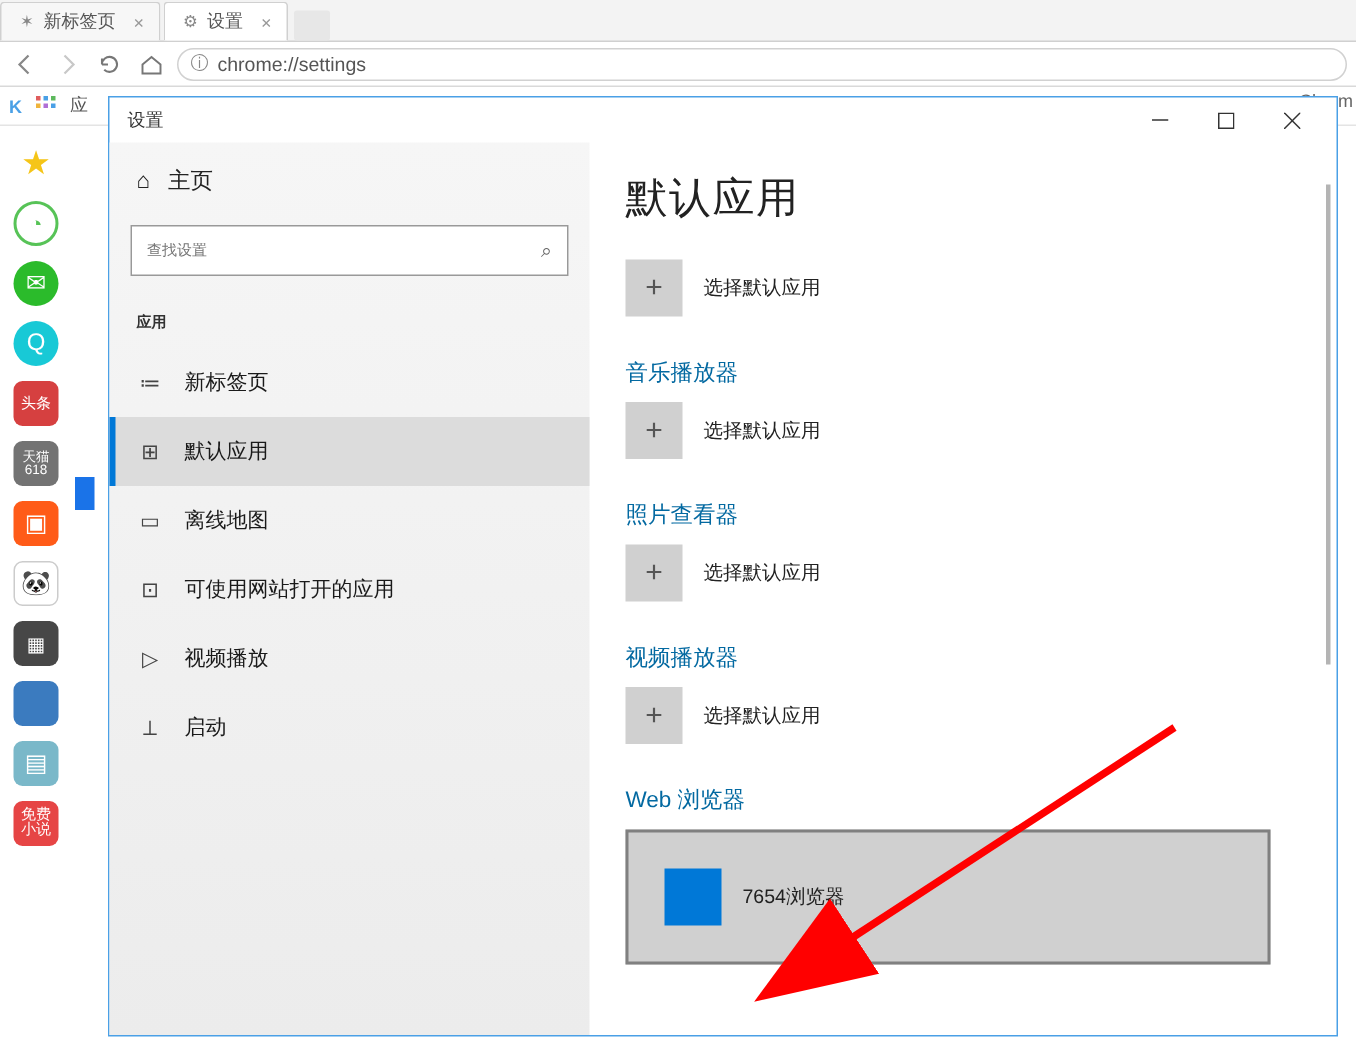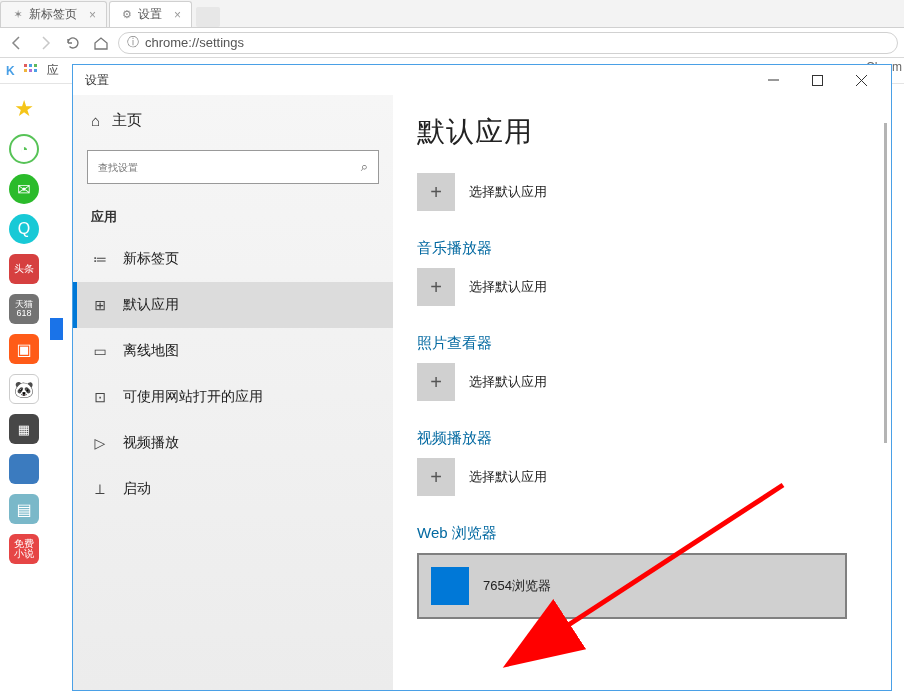--- a/index.html
+++ b/index.html
@@ -49,33 +49,33 @@
   .win10-title { font-size: 12px; color: #333; }
   .win10-spacer { flex: 1; }
   .winbtn { width: 44px; height: 28px; display: flex; align-items: center; justify-content: center; color: #444; }
 
   .win10-body { flex: 1; display: flex; min-height: 0; }
 
   .leftnav { width: 320px; background: linear-gradient(#f6f6f6, #ececec); display: flex; flex-direction: column; padding: 6px 0 16px 0; position: relative; }
   .home-row { display: flex; align-items: center; gap: 12px; padding: 10px 18px 16px 18px; font-size: 15px; }
   .search-box { margin: 4px 14px 20px 14px; height: 34px; border: 1px solid #999; background: #fff; display: flex; align-items: center; padding: 0 10px; }
   .search-box input { border: none; outline: none; flex: 1; font-size: 10px; background: transparent; color: #555; }
-  .section-label { padding: 4px 18px 10px 18px; font-size: 13px; font-weight: 600; color: #333; }
+  .section-label { padding: 4px 18px 10px 18px; font-size: 10px; font-weight: 600; color: #333; }
   .nav-item { display: flex; align-items: center; gap: 14px; padding: 14px 18px; font-size: 14px; color: #1a1a1a; cursor: default; }
   .nav-item .icon-slot { width: 18px; text-align: center; color: #444; font-size: 14px; }
   .nav-item.selected { background: #dcdcdc; position: relative; }
   .nav-item.selected::before { content:""; position:absolute; left:0; top:0; bottom:0; width:4px; background:#0078d7; }
 
   .content { flex: 1; padding: 18px 20px 10px 24px; position: relative; overflow: hidden; }
   .content h1 { font-size: 28px; font-weight: 400; margin-bottom: 22px; letter-spacing: 1px; }
   .group { margin-bottom: 28px; }
   .group-title { font-size: 15px; color: #0369a1; margin-bottom: 10px; }
   .picker { display: flex; align-items: center; gap: 14px; }
   .plus-tile { width: 38px; height: 38px; background: #d0d0d0; display: flex; align-items: center; justify-content: center; color: #555; font-size: 20px; }
-  .browser-row { display:flex; align-items:center; gap:14px; padding:12px; border:2px solid #808080; background:#d0d0d0; width: 430px; }
+  .browser-row { display:flex; align-items:center; gap:14px; padding:24px; border:2px solid #808080; background:#d0d0d0; width: 430px; }
   .edge-tile { width: 38px; height: 38px; background: #0078d7; }
 
   .win-scrollbar { position: absolute; right: 4px; top: 28px; width: 3px; height: 320px; background: #b4b4b4; }
 
   
   .arrow-svg { position: absolute; pointer-events: none; }
 
 </style>
 </head>
 <body>

